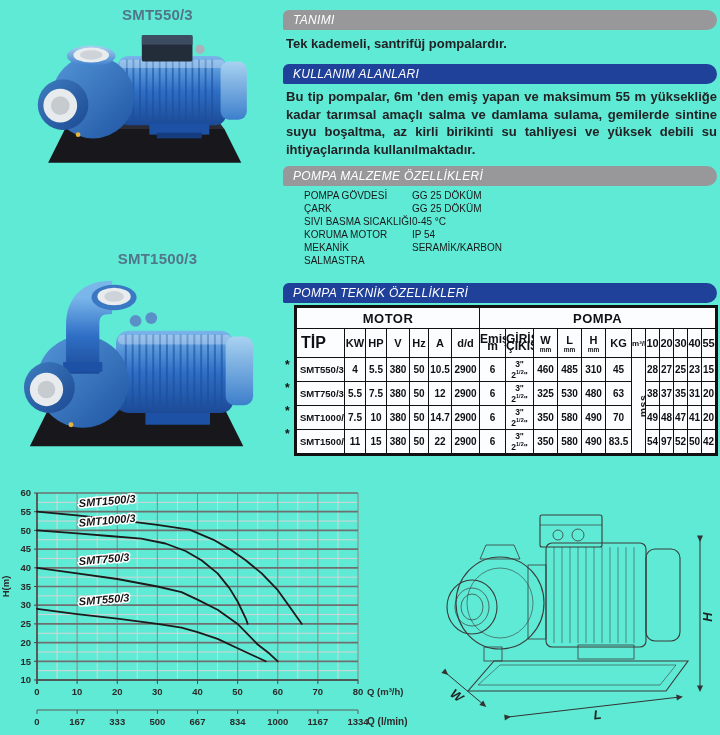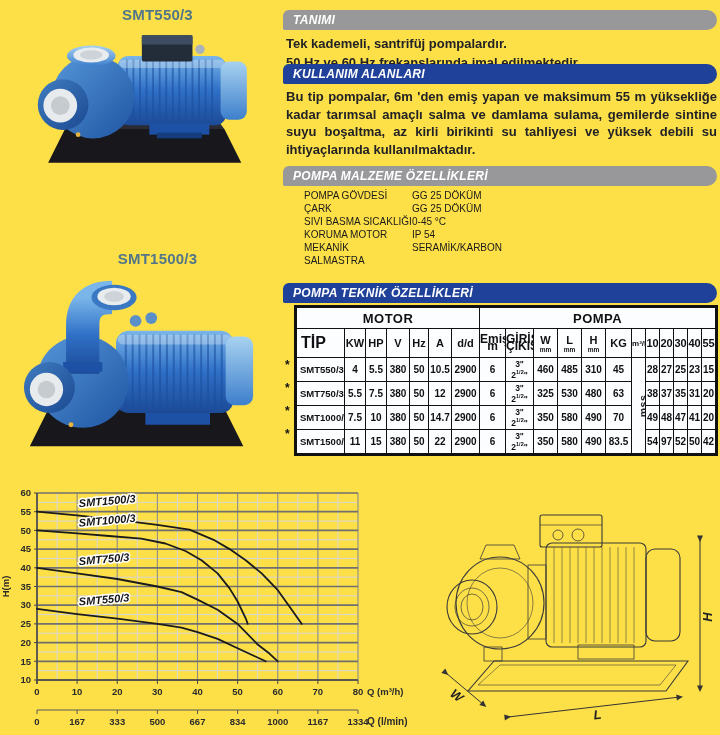--- a/index.html
+++ b/index.html
@@ -1,27 +1,27 @@
 <!DOCTYPE html>
 <html><head>
 <meta charset="utf-8">
 <style>
   html,body{margin:0;padding:0;}
   body{font-family:"Liberation Sans", sans-serif; background:#ffffff;}
-  .sheet{position:relative;width:720px;height:735px;background:#fde047;overflow:hidden;color:#1d1d1f;}
+  .sheet{position:relative;width:720px;height:735px;background:#5eead4;overflow:hidden;color:#1d1d1f;}
 
   
   .prod-title{position:absolute;left:0;width:315px;text-align:center;font-size:15px;font-weight:bold;color:#527689;letter-spacing:.2px;}
   #title1{top:6px;}
   #title2{top:250px;}
   .pump-photo{position:absolute;}
 
   
   .bar{position:absolute;left:283px;width:434px;height:20px;border-radius:7px 12px 12px 2px;
-       color:#ffffff;font-weight:bold;font-style:italic;font-size:12px;line-height:20px;
+       color:#ffffff;font-weight:normal;font-style:italic;font-size:12px;line-height:20px;
        padding-left:0;letter-spacing:.3px;}
   .bar span{padding-left:10px;}
   .bar.gray{background:#98989a;}
   .bar.blue{background:#20419a;}
   #bar-tanimi{top:10px;}
   #bar-kullanim{top:64px;}
   #bar-malzeme{top:166px;}
   #bar-teknik{top:283px;}
 
   .body-text{position:absolute;left:286px;width:431px;font-size:13px;font-weight:bold;color:#222226;}
@@ -154,21 +154,20 @@
     <circle cx="28" cy="122" r="26" fill="url(#pg3d)"></circle>
     <circle cx="25" cy="124" r="17" fill="#e8ebed"></circle>
     <circle cx="25" cy="124" r="9" fill="#c6cbd0"></circle>
     <rect x="126" y="148" width="66" height="12" fill="#1d51a5"></rect>
     <circle cx="50" cy="160" r="2.5" fill="#e8b43c"></circle>
   </svg>
 
   <div class="bar gray" id="bar-tanimi"><span>TANIMI</span></div>
   <div class="body-text" id="tanimi-text">
     <div>Tek kademeli, santrifüj pompalardır.</div>
-    <div>50 Hz ve 60 Hz frekanslarında imal edilmektedir.</div>
   </div>
 
   <div class="bar blue" id="bar-kullanim"><span>KULLANIM ALANLARI</span></div>
   <div class="body-text" id="kullanim-text">Bu tip pompalar, 6m 'den emiş yapan ve maksimum 55 m yüksekliğe kadar tarımsal amaçlı salma ve damlama sulama, gemilerde sintine suyu boşaltma, az kirli birikinti su tahliyesi ve yüksek debili su ihtiyaçlarında kullanılmaktadır.</div>
 
   <div class="bar gray" id="bar-malzeme"><span>POMPA MALZEME ÖZELLİKLERİ</span></div>
   <div id="malzeme-list">
       <div class="mrow">
         <span class="mlabel">POMPA GÖVDESİ</span>
         <span class="mvalue">GG 25 DÖKÜM</span>

